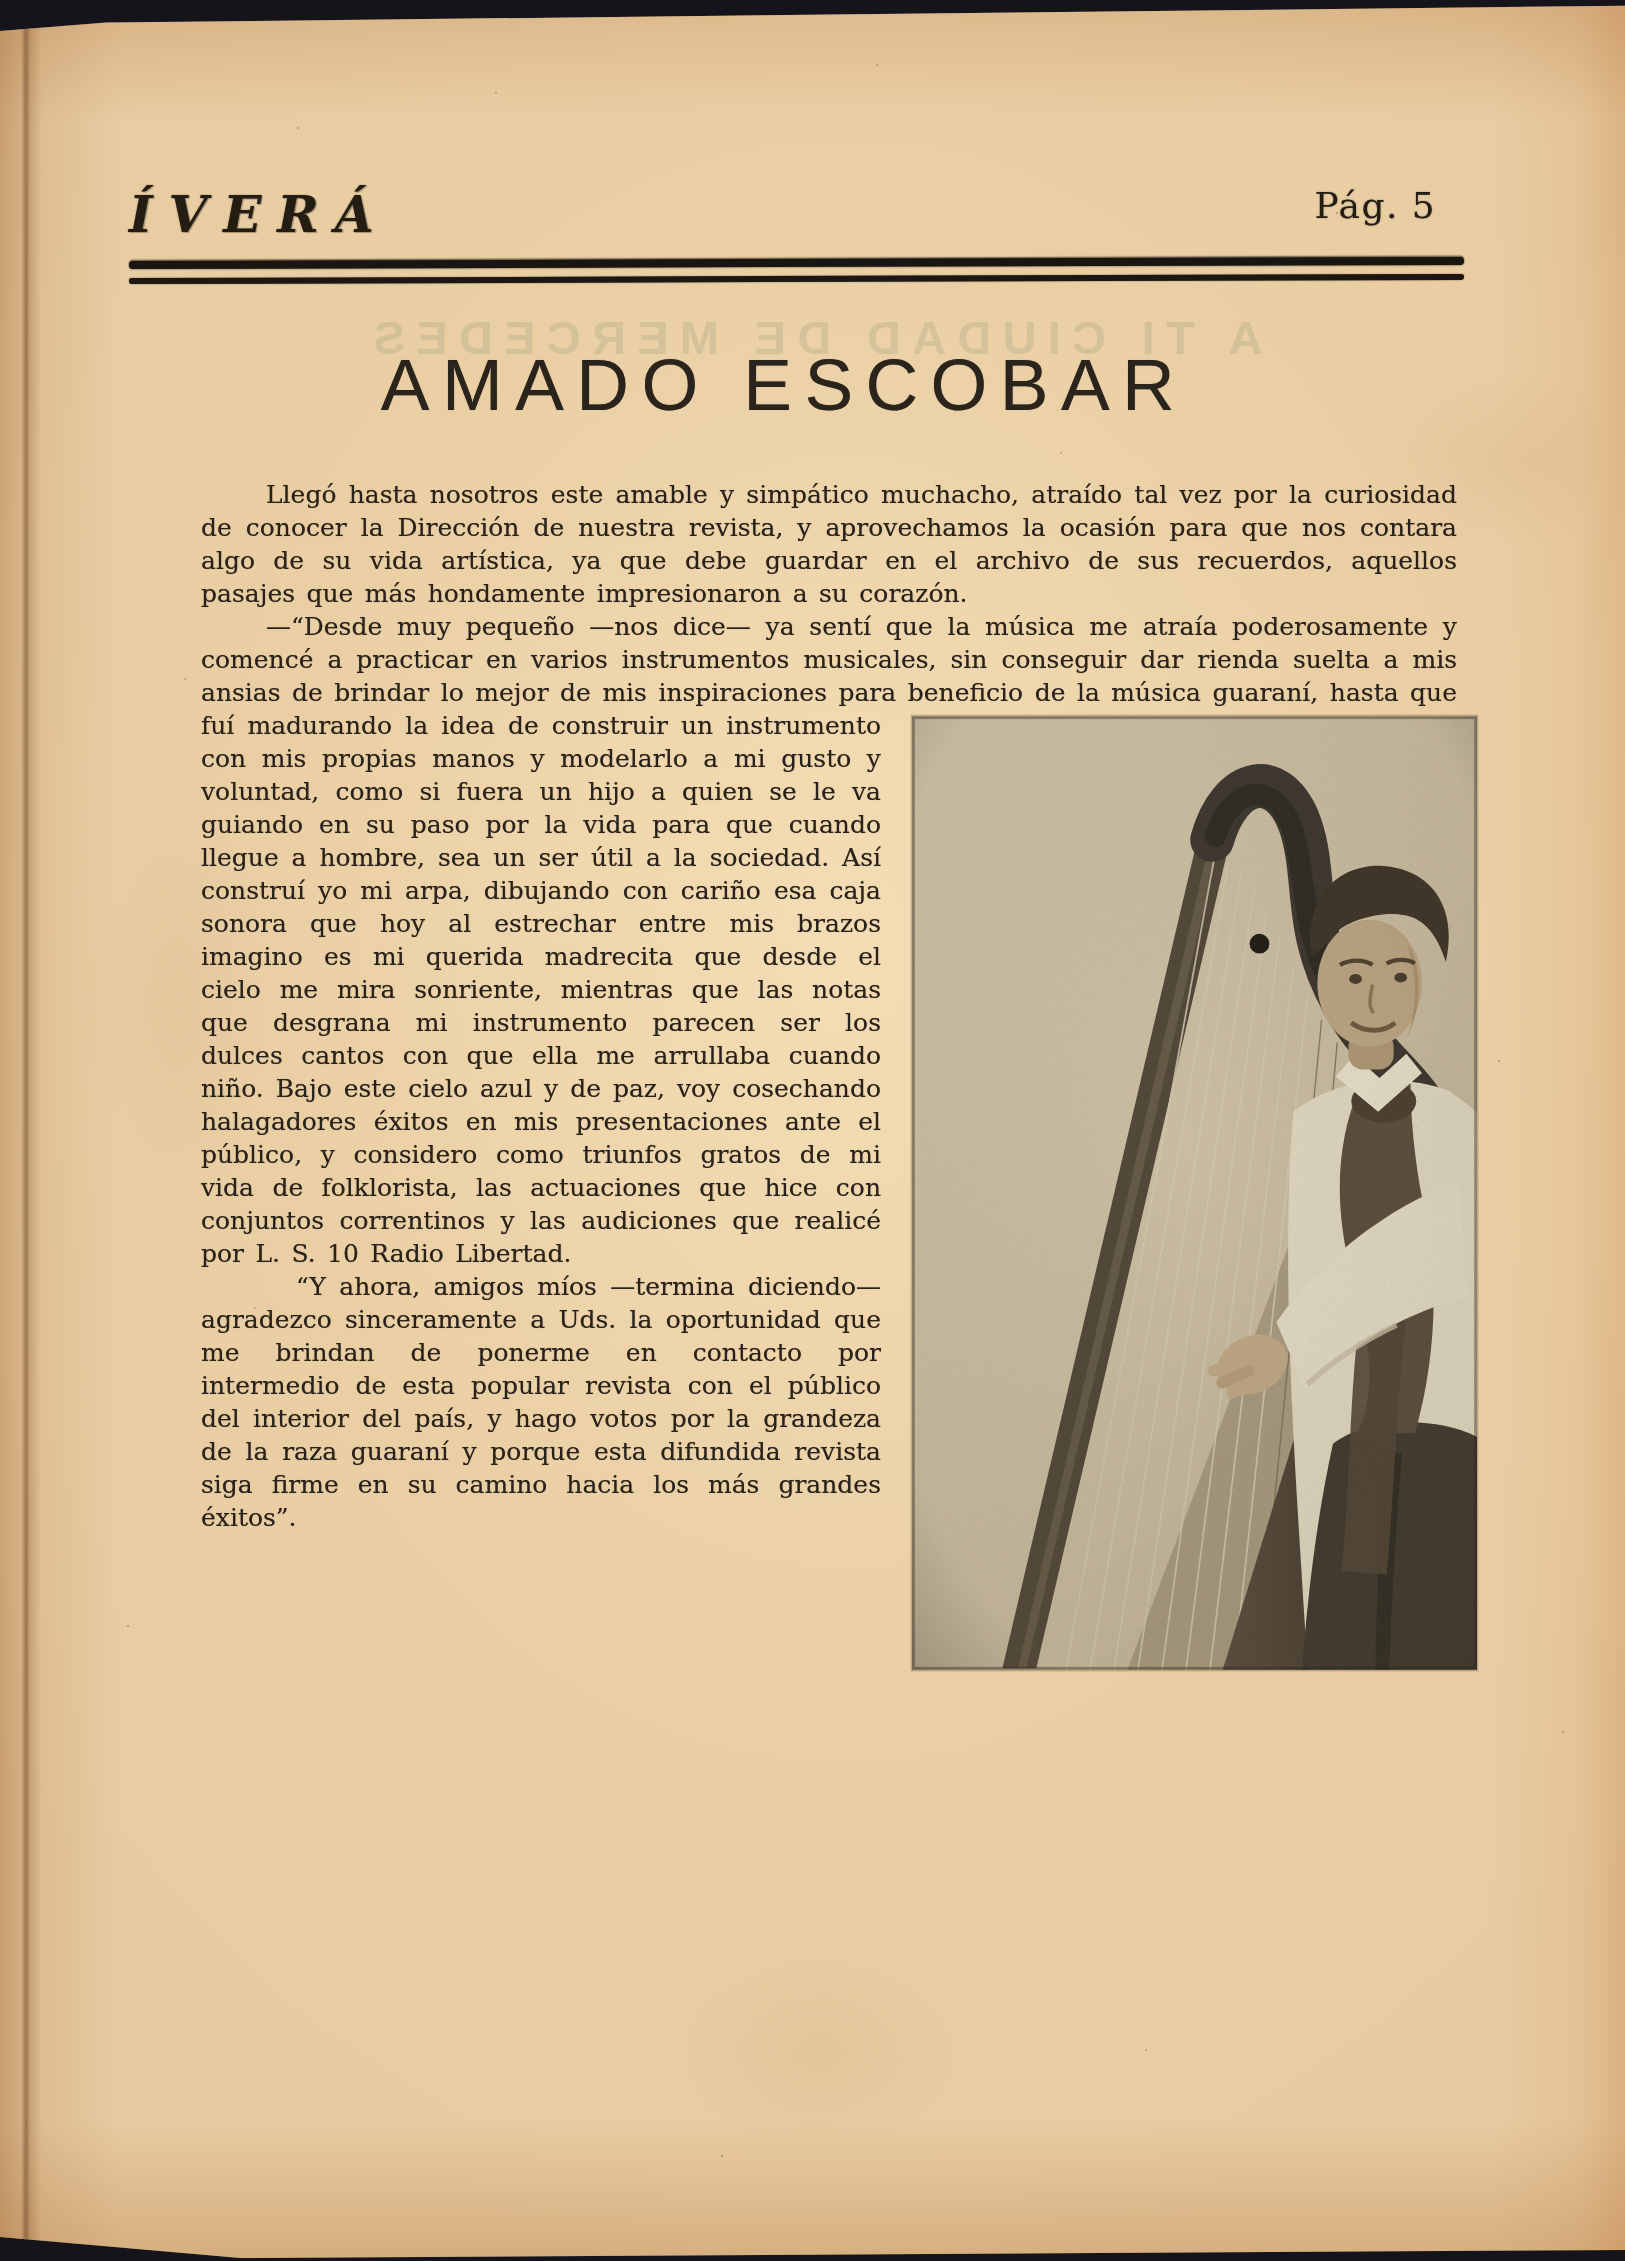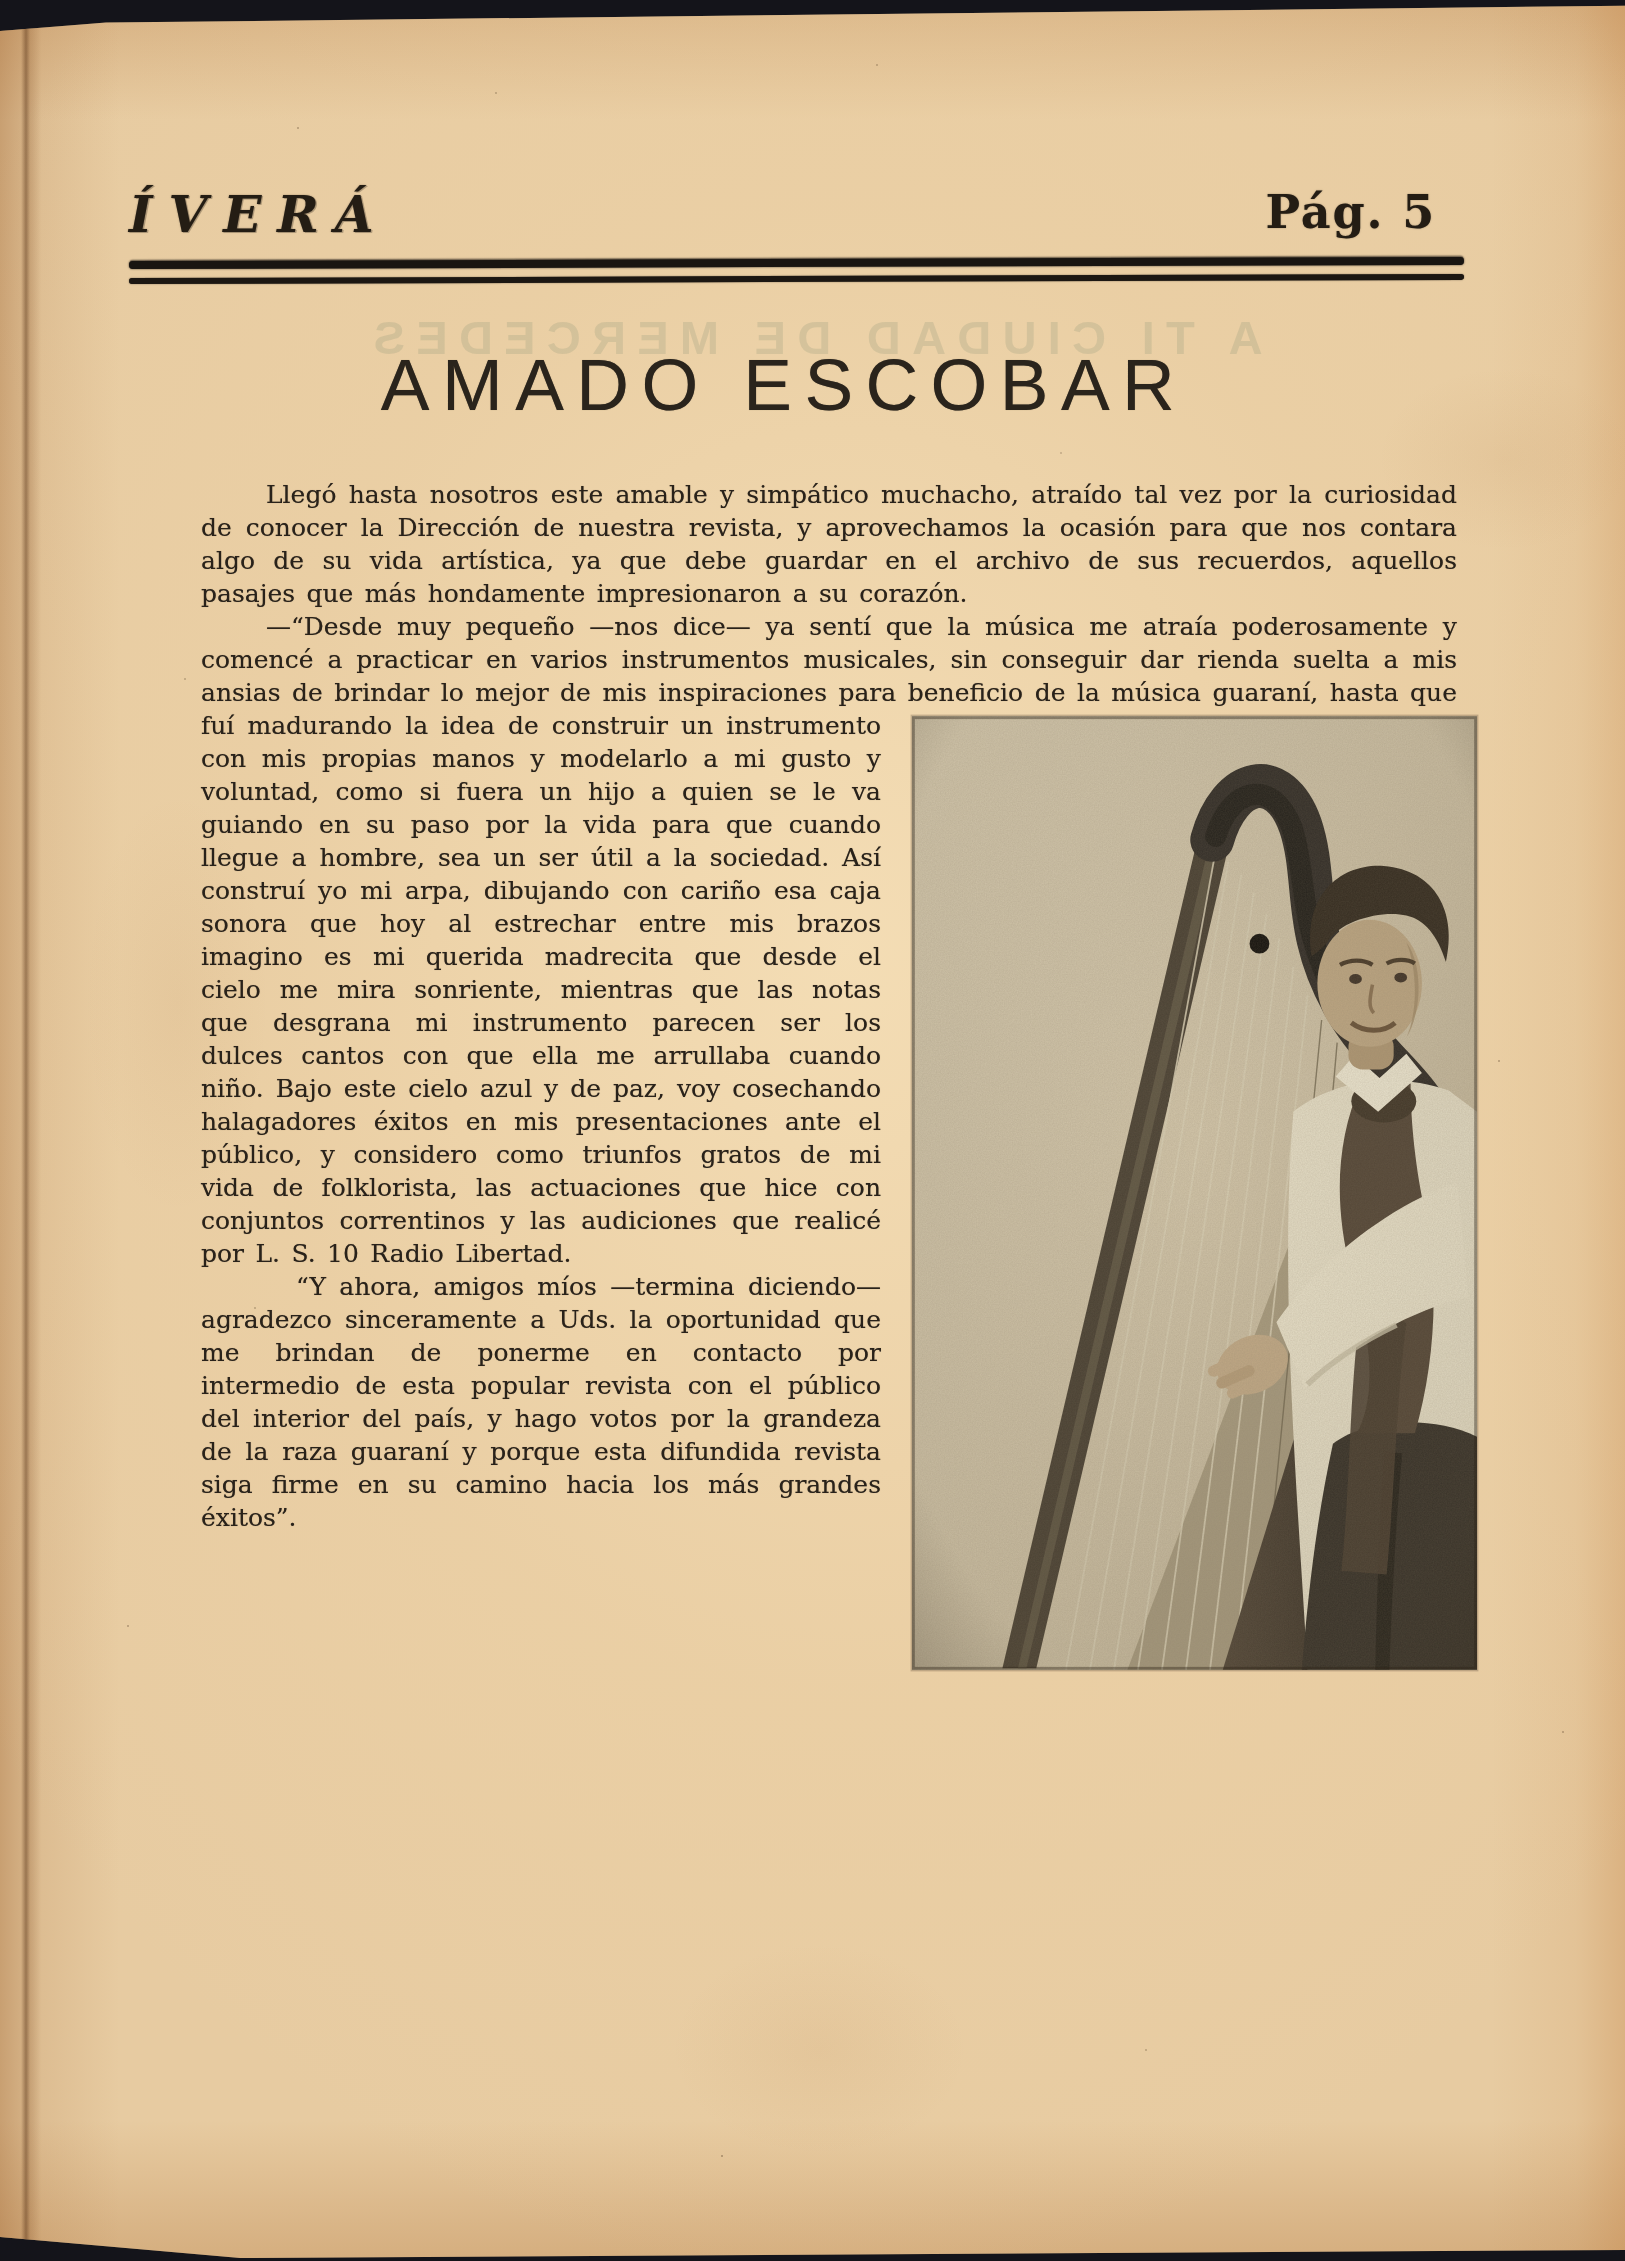--- a/index.html
+++ b/index.html
@@ -47,21 +47,21 @@
     white-space:nowrap;
   }
   
   #mag-title{
     position:absolute;left:129px;top:185px;
     font-style:italic;font-weight:bold;font-size:50px;letter-spacing:.32em;
     color:#241d14;text-shadow:0 0 1.4px rgba(36,29,20,.55), 1.4px 0.7px 0 rgba(36,29,20,.25);
   }
   #page-num{
     position:absolute;right:189px;top:185px;
-    font-weight:bold;font-size:46px;letter-spacing:.04em;
+    font-weight:normal;font-size:36px;letter-spacing:.04em;
     color:#241d14;text-shadow:0 0 1.4px rgba(36,29,20,.5);
   }
   #rule{position:absolute;left:129px;right:161px;top:259px;transform:rotate(-.18deg);}
   #rule .bar1{height:7.8px;background:#191511;border-radius:3.5px;box-shadow:0 0 2.1px rgba(25,21,17,.8),0 -2.1px 1.4px -0.7px rgba(25,21,17,.45);}
   #rule .bar2{height:6.4px;margin-top:9.2px;background:#1c1712;border-radius:2.8px;box-shadow:0 0 1.4px rgba(25,21,17,.7);}
   
   #title{
     position:absolute;left:28px;width:1512px;top:343px;text-align:center;
     font-family:"Liberation Sans","DejaVu Sans",sans-serif;
     font-weight:400;font-size:73px;letter-spacing:.17em;

